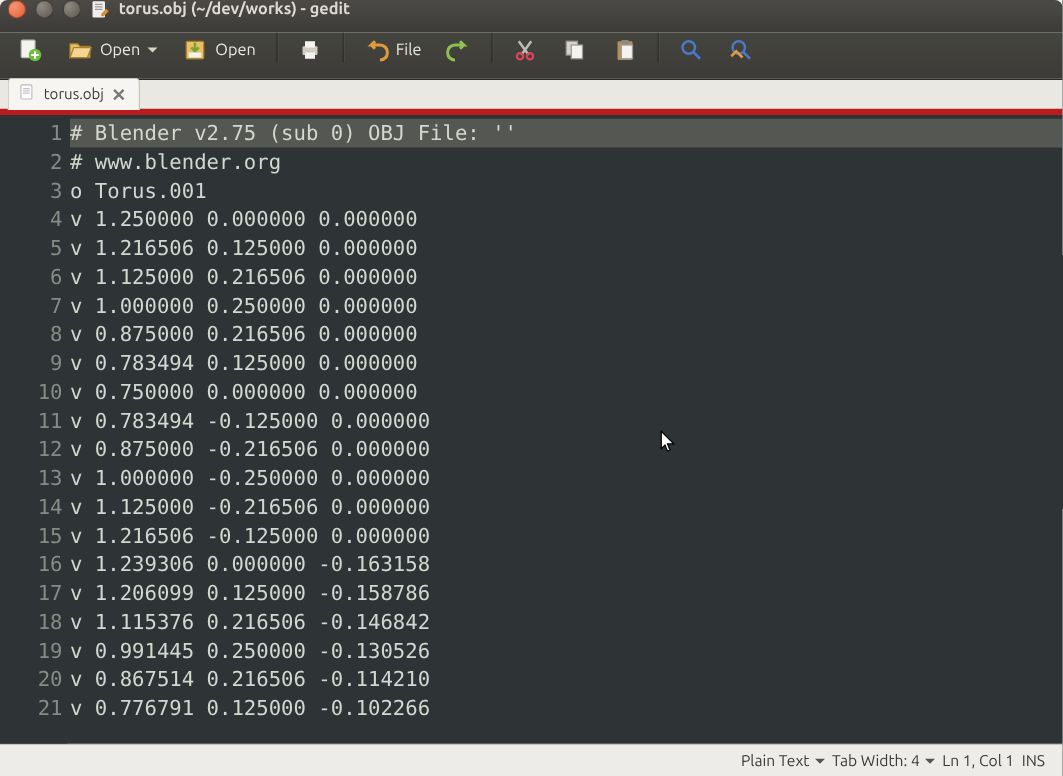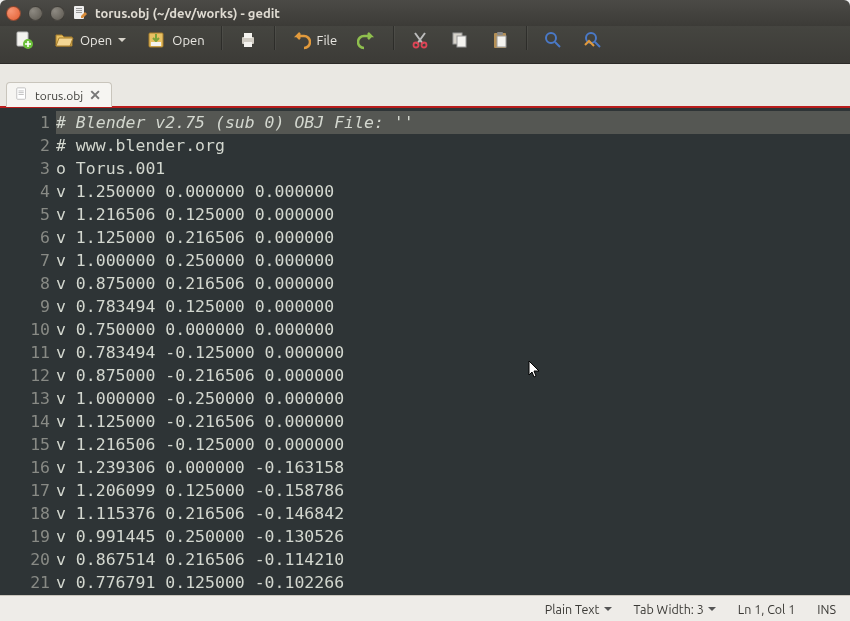--- a/index.html
+++ b/index.html
@@ -11,21 +11,20 @@
     height: 621px;
     overflow: hidden;
     display: flex;
     flex-direction: column;
   }
   
   .titlebar {
     height: 26px;
     background: linear-gradient(to bottom, #4b4a46, #3c3b37);
     display: flex;
-    align-items: center;
     padding: 0 6px;
     color: #dfdbd2;
     gap: 7px;
     border-top-left-radius: 6px;
     border-top-right-radius: 6px;
   }
   .win-btn {
     width: 15px; height: 15px;
     border-radius: 50%;
     display: inline-block;
@@ -67,26 +66,26 @@
   .dropdown-caret {
     width: 0; height: 0;
     border-left: 4px solid transparent;
     border-right: 4px solid transparent;
     border-top: 4px solid #d7d3ca;
   }
   .ico { width:20px; height:20px; display:flex; align-items:center; justify-content:center; }
 
   
   .tabstrip {
-    height: 44px;
+    height: 28px;
     background: #eae8e3;
     display: flex;
     align-items: flex-end;
     padding-left: 6px;
-    border-bottom: 2px solid #b91c1c;
+    border-bottom: 5px solid #b91c1c;
   }
   .tab {
     display: flex;
     align-items: center;
     gap: 6px;
     padding: 4px 10px 3px 8px;
     background: #f6f5f2;
     border: 1px solid #c9c5bc;
     border-bottom: 1px solid #f6f5f2;
     border-top-left-radius: 4px;
@@ -122,32 +121,32 @@
     padding: 3px 4px 3px 0;
     user-select: none;
     background: #2e3436;
   }
   .code {
     flex: 1;
     padding: 3px 0 3px 2px;
     color: #d3d7cf;
     white-space: pre;
   }
-  .code .line.hl { background: #555753; display: block; font-style: italic; }
+  .code .line.hl { background: #555753; display: block; }
   .code .line { display:block; }
 
   
   .statusbar {
     height: 26px;
     background: #eeece8;
     border-top: 1px solid #c9c5bc;
     display: flex;
     align-items: center;
     justify-content: flex-end;
-    gap: 22px;
+    gap: 6px;
     padding: 0 14px;
     font-size: 12.5px;
     color: #3b3a36;
   }
   .statusbar .drop { display:flex; align-items:center; gap:4px; cursor:pointer; }
   .statusbar .caret {
     width:0;height:0;border-left:4px solid transparent;border-right:4px solid transparent;border-top:4px solid #555;
   }
   .cursor-pointer {
     position:absolute;
@@ -325,18 +324,18 @@
       </svg>
   </div>
 </div>
 
 <div class="statusbar">
   <div class="drop">
     <span>Plain Text</span>
     <span class="caret"></span>
   </div>
   <div class="drop">
-    <span>Tab Width: 3</span>
+    <span>Tab Width: 4</span>
     <span class="caret"></span>
   </div>
   <span>Ln 1, Col 1</span>
   <span>INS</span>
 </div>
 
 </body></html>

